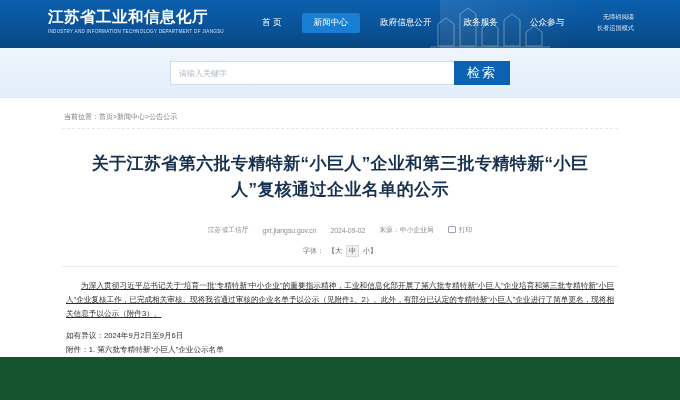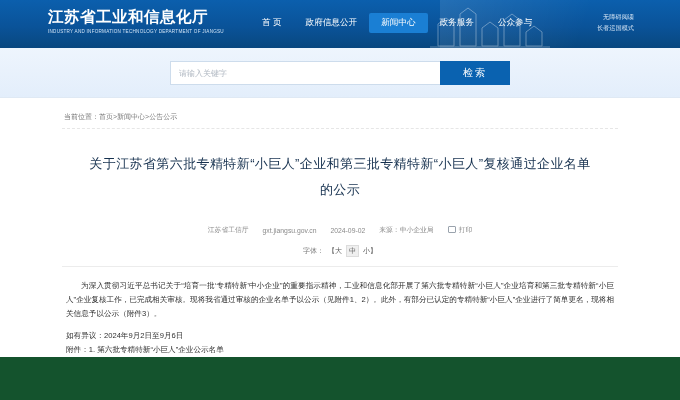--- a/index.html
+++ b/index.html
@@ -61,21 +61,21 @@
     letter-spacing: 0.25px;
     margin-top: 3px;
     white-space: nowrap;
   }
 
   .nav {
     position: absolute;
     left: 250px; top: 13px;
     display: flex;
     align-items: center;
-    gap: 0px;
+    gap: 8px;
   }
   .nav-item {
     font-size: 8.6px;
     color: #ffffff;
     padding: 4px 12px;
     white-space: nowrap;
     cursor: pointer;
   }
   .nav-item.active {
     background: #1a7fd4;
@@ -117,25 +117,25 @@
     border-right: none;
     background: #ffffff;
     font-size: 8px;
     color: #444;
     padding: 0 8px;
     outline: none;
     font-family: Liberation Serif, serif;
   }
   .search-input::placeholder { color: #b0b8c2; }
   .search-btn {
-    width: 70px;
+    width: 56px;
     background: #0a62b0;
     color: #fff;
     border: none;
-    font-size: 10px;
+    font-size: 13px;
     letter-spacing: 2px;
     cursor: pointer;
     font-family: "Liberation Sans", sans-serif;
   }
 
   
   .content {
     position: relative;
     width: 680px;
     background: #ffffff;
@@ -149,22 +149,22 @@
     font-size: 7px;
     color: #7a7a7a;
     padding: 8px 2px 6px 2px;
     border-bottom: 1px dashed #e6e6e6;
     white-space: nowrap;
   }
   .breadcrumb b { font-weight: normal; color: #7a7a7a; }
 
   .title {
     text-align: center;
-    font-size: 13px;
-    font-weight: normal;
+    font-size: 17px;
+    font-weight: bold;
     color: #16314f;
     line-height: 26px;
     letter-spacing: 0.4px;
     margin: 22px 24px 0 24px;
   }
 
   .meta {
     display: flex;
     justify-content: center;
     align-items: center;
@@ -207,21 +207,21 @@
   }
 
   .body-text {
     margin: 12px 4px 0 4px;
     font-size: 7.6px;
     line-height: 14.2px;
     color: #2f2f2f;
     text-align: justify;
   }
   .body-text p { margin: 0 0 0 0; }
-  .body-text p.ind { text-indent: 15px; }
+  .body-text p.ind { text-indent: 15px; text-decoration: underline; }
   .body-text p.gap { margin-top: 7px; }
 </style>
 </head>
 <body>
 
 <div class="page">
 
   <div class="header">
 
     <svg class="hdr-deco" viewBox="0 0 120 42">
@@ -235,22 +235,22 @@
       </g>
     </svg>
 
     <div class="logo-block">
       <div class="logo-title">江苏省工业和信息化厅</div>
       <div class="logo-sub">INDUSTRY AND INFORMATION TECHNOLOGY DEPARTMENT OF JIANGSU</div>
     </div>
 
     <div class="nav">
       <div class="nav-item">首 页</div>
+      <div class="nav-item active">新闻中心</div>
       <div class="nav-item">政府信息公开</div>
-      <div class="nav-item active">新闻中心</div>
       <div class="nav-item">政务服务</div>
       <div class="nav-item">公众参与</div>
     </div>
 
     <div class="hdr-right">
       <div>无障碍阅读</div>
       <div>长者运国模式</div>
     </div>
   </div>
 

